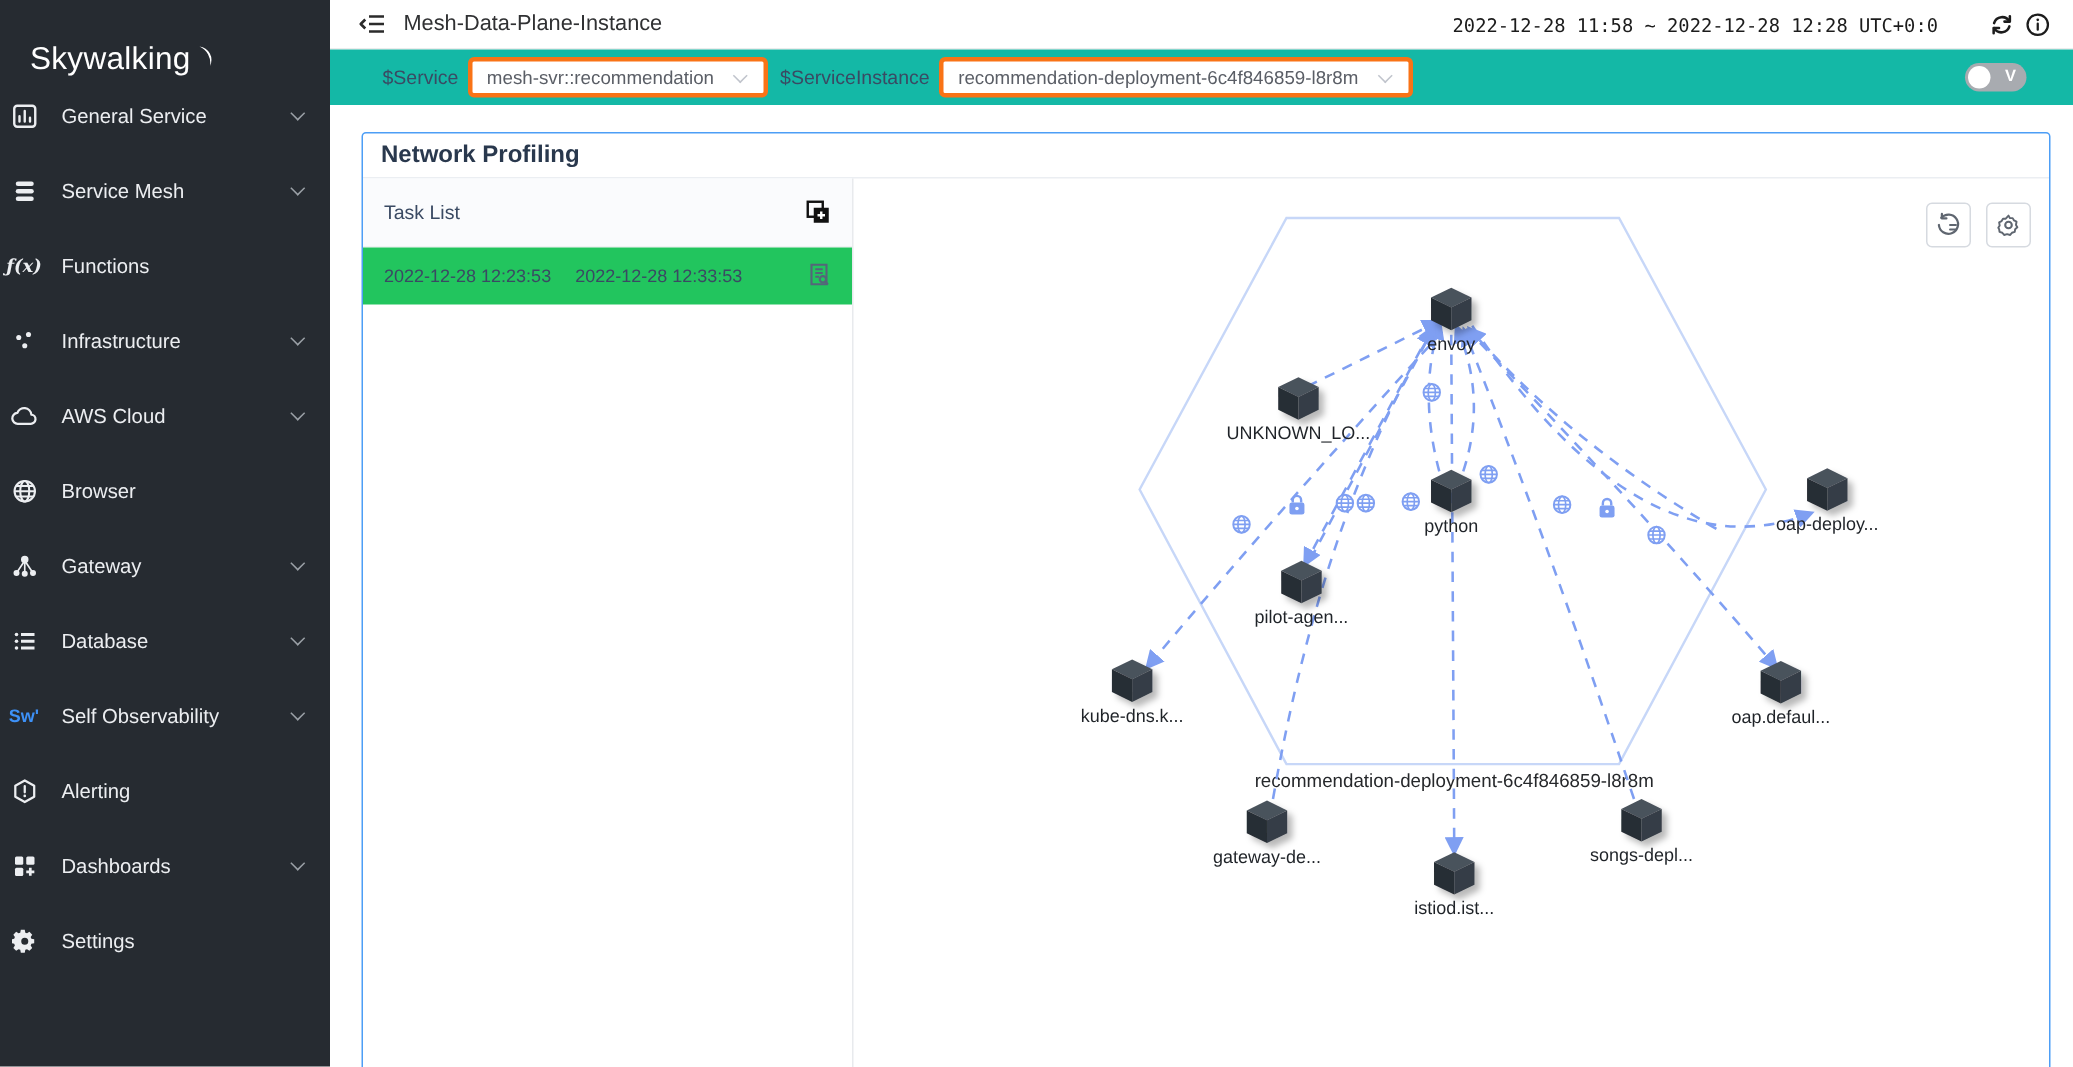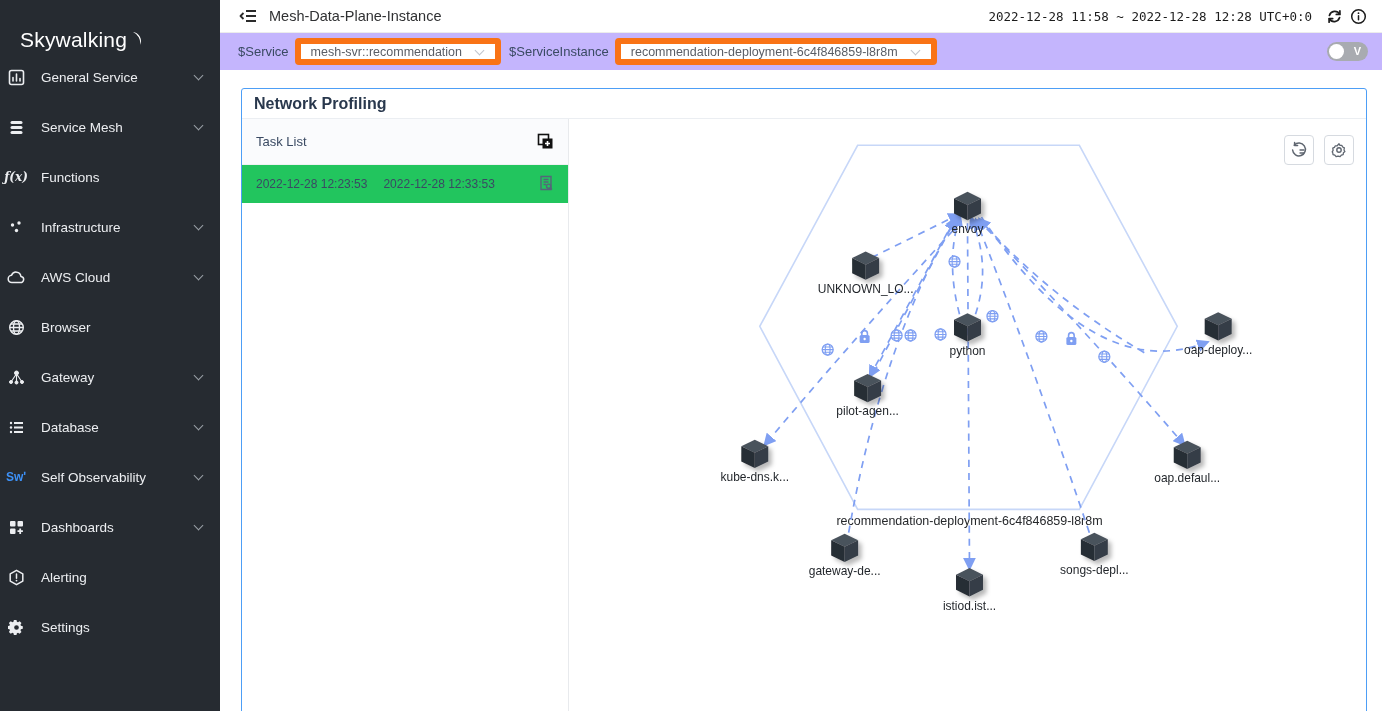--- a/index.html
+++ b/index.html
@@ -21,27 +21,27 @@
   .chev.hidden { visibility:hidden; }
   .fx-glyph { color:#eceef1; font-size:12px; font-style:italic; font-weight:bold; font-family:"DejaVu Serif",serif;}
   .sw-glyph { color:#3d91f7; font-size:12px; font-weight:bold; }
 
   
   .main { position:absolute; left:220px; top:0; right:0; height:711px; }
   .topbar { height:33px; background:#fff; border-bottom:1px solid #ececec;
     display:flex; align-items:center; padding:0 14px; }
   .page-title { font-size:14.5px; color:#303133; margin-left:11px; }
   .flex-sp { flex:1; }
-  .time-range { font-family:"DejaVu Sans Mono", monospace; font-size:12.5px; color:#1c1c1c; margin-right:8px; }
+  .time-range { font-family:"DejaVu Sans Mono", monospace; font-size:12.5px; color:#1c1c1c; margin-right:28px; }
   .tb-icon { width:20px; height:20px; display:flex; align-items:center; justify-content:center;
     color:#2b2b2b; margin-left:4px; cursor:pointer; }
 
-  .filterbar { height:37px; background:#c4b5fd; display:flex; align-items:center; padding:0 10px; }
+  .filterbar { height:37px; background:#14b8a6; display:flex; align-items:center; padding:0 27px; }
   .f-label { font-size:13px; color:#3a4a63; margin:0 6px 0 8px; }
-  .select { background:#fff; border:6px solid #f97316; border-radius:4px; height:27px;
+  .select { background:#fff; border:3px solid #f97316; border-radius:4px; height:27px;
     display:flex; align-items:center; padding:0 10px; font-size:12.5px; color:#5a5e66; cursor:pointer; }
   .select .caret { width:7px; height:7px; border-right:1.5px solid #c0c4cc; border-bottom:1.5px solid #c0c4cc;
     transform:rotate(45deg); margin:-3px 2px 0 14px; }
   .toggle { margin-left:auto; margin-right:4px; width:41px; height:19px; border-radius:10px;
     background:#a8abb0; position:relative; cursor:pointer; }
   .toggle .knob { position:absolute; left:2px; top:2px; width:15px; height:15px; border-radius:50%; background:#fff; }
   .toggle .tlabel { position:absolute; right:7px; top:3px; color:#fff; font-size:11px; font-weight:bold; }
 
   
   .card { position:absolute; left:21px; top:88px; width:1126px; height:650px;
@@ -165,40 +165,40 @@
       </div>
       <div class="nav-item">
         <span class="nicon">
           <span class="sw-glyph">Swʹ</span>
         </span>
         <span class="nlabel">Self Observability</span>
         <span class="chev"></span>
       </div>
       <div class="nav-item">
         <span class="nicon">
+          <svg width="17" height="17" viewBox="0 0 17 17" fill="none" stroke="#eceef1" stroke-width="1.5">
+            <path d="M8.5 1.3 14.8 4.9v7.2L8.5 15.7 2.2 12.1V4.9z" stroke-linejoin="round"></path>
+            <path d="M8.5 5v4.2" stroke-linecap="round"></path>
+            <circle cx="8.5" cy="11.6" r="0.9" fill="#eceef1" stroke="none"></circle>
+          </svg>
+        </span>
+        <span class="nlabel">Alerting</span>
+        <span class="chev hidden"></span>
+      </div>
+      <div class="nav-item">
+        <span class="nicon">
           <svg width="17" height="17" viewBox="0 0 17 17" fill="#eceef1">
             <rect x="2" y="2" width="5.5" height="5.5" rx="1"></rect>
             <rect x="9.5" y="2" width="5.5" height="5.5" rx="1"></rect>
             <rect x="2" y="9.5" width="5.5" height="5.5" rx="1"></rect>
             <path d="M12.2 9.5v5.4M9.5 12.2h5.4" stroke="#eceef1" stroke-width="1.8"></path>
           </svg>
         </span>
         <span class="nlabel">Dashboards</span>
         <span class="chev"></span>
-      </div>
-      <div class="nav-item">
-        <span class="nicon">
-          <svg width="17" height="17" viewBox="0 0 17 17" fill="none" stroke="#eceef1" stroke-width="1.5">
-            <path d="M8.5 1.3 14.8 4.9v7.2L8.5 15.7 2.2 12.1V4.9z" stroke-linejoin="round"></path>
-            <path d="M8.5 5v4.2" stroke-linecap="round"></path>
-            <circle cx="8.5" cy="11.6" r="0.9" fill="#eceef1" stroke="none"></circle>
-          </svg>
-        </span>
-        <span class="nlabel">Alerting</span>
-        <span class="chev hidden"></span>
       </div>
       <div class="nav-item">
         <span class="nicon">
           <svg width="17" height="17" viewBox="0 0 17 17" fill="#eceef1">
             <path d="M8.5 1.2l1 2 2.2.3 1.6-1 1.2 1.9-.9 1.8 1.2 1.8 2 .5v1l-2 .5-1.2 1.8.9 1.8-1.2 1.9-1.6-1-2.2.3-1 2h-1l-1-2-2.2-.3-1.6 1-1.2-1.9.9-1.8L1.2 9.5l-2-.5 0 0" transform="translate(0.5,0)" opacity="0"></path>
             <path d="M15.2 9.9V7.1l-2-.4-.5-1.2 1.1-1.7-2-2-1.7 1.1-1.2-.5-.4-2H5.7l-.4 2-1.2.5-1.7-1.1-2 2 1.1 1.7-.5 1.2-2 .4v2.8l2 .4.5 1.2-1.1 1.7 2 2 1.7-1.1 1.2.5.4 2h2.8l.4-2 1.2-.5 1.7 1.1 2-2-1.1-1.7.5-1.2zM8.5 11A2.5 2.5 0 1 1 8.5 6a2.5 2.5 0 0 1 0 5z" transform="scale(0.94) translate(0.55,0.55)"></path>
           </svg>
         </span>
         <span class="nlabel">Settings</span>
         <span class="chev hidden"></span>

